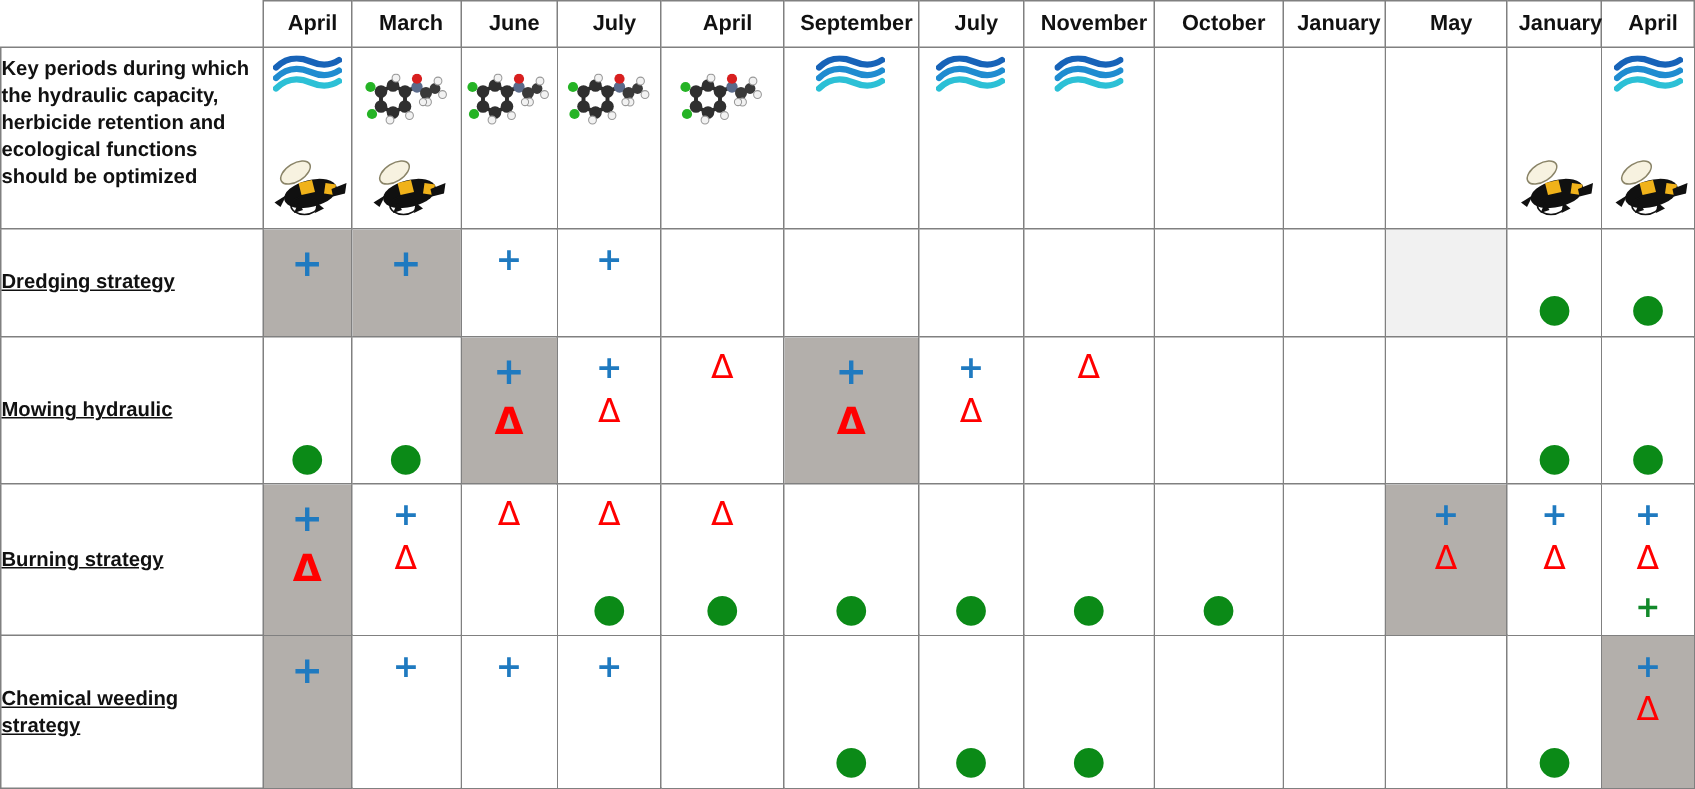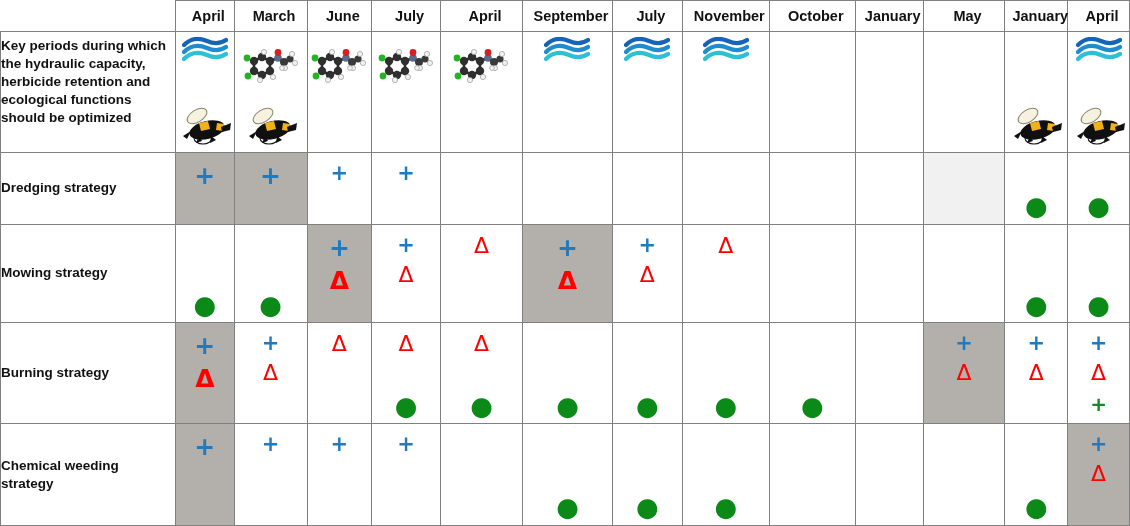--- a/index.html
+++ b/index.html
@@ -59,21 +59,21 @@
   
   td.rowlabel {
     font-size: 13.5px;
     font-weight: bold;
     color: #111;
     padding: 4px 5px 4px 6px;
     line-height: 1.33;
     background: #fff;
   }
   td.rowlabel.key { vertical-align: top; padding-top: 5px; }
-  td.rowlabel.mid { vertical-align: middle; }
+  td.rowlabel.mid { vertical-align: middle; text-decoration: underline; }
 
   
   td.cell {
     position: relative;
     background: #ffffff;
   }
   td.cell.shade-dark { background: #b3afab; }
   td.cell.shade-light { background: #f1f1f1; }
 
   
@@ -444,21 +444,21 @@
               <span class="sym dot slot-c">●</span>
             </div>
           </td>
           <td class="cell">
             <div class="stack">
               <span class="sym dot slot-c">●</span>
             </div>
           </td>
         </tr>
         <tr class="r-mow">
-          <td class="rowlabel mid">Mowing strategy</td>
+          <td class="rowlabel mid">Mowing hydraulic</td>
           <td class="cell">
             <div class="stack">
               <span class="sym dot slot-c">●</span>
             </div>
           </td>
           <td class="cell">
             <div class="stack">
               <span class="sym dot slot-c">●</span>
             </div>
           </td>

